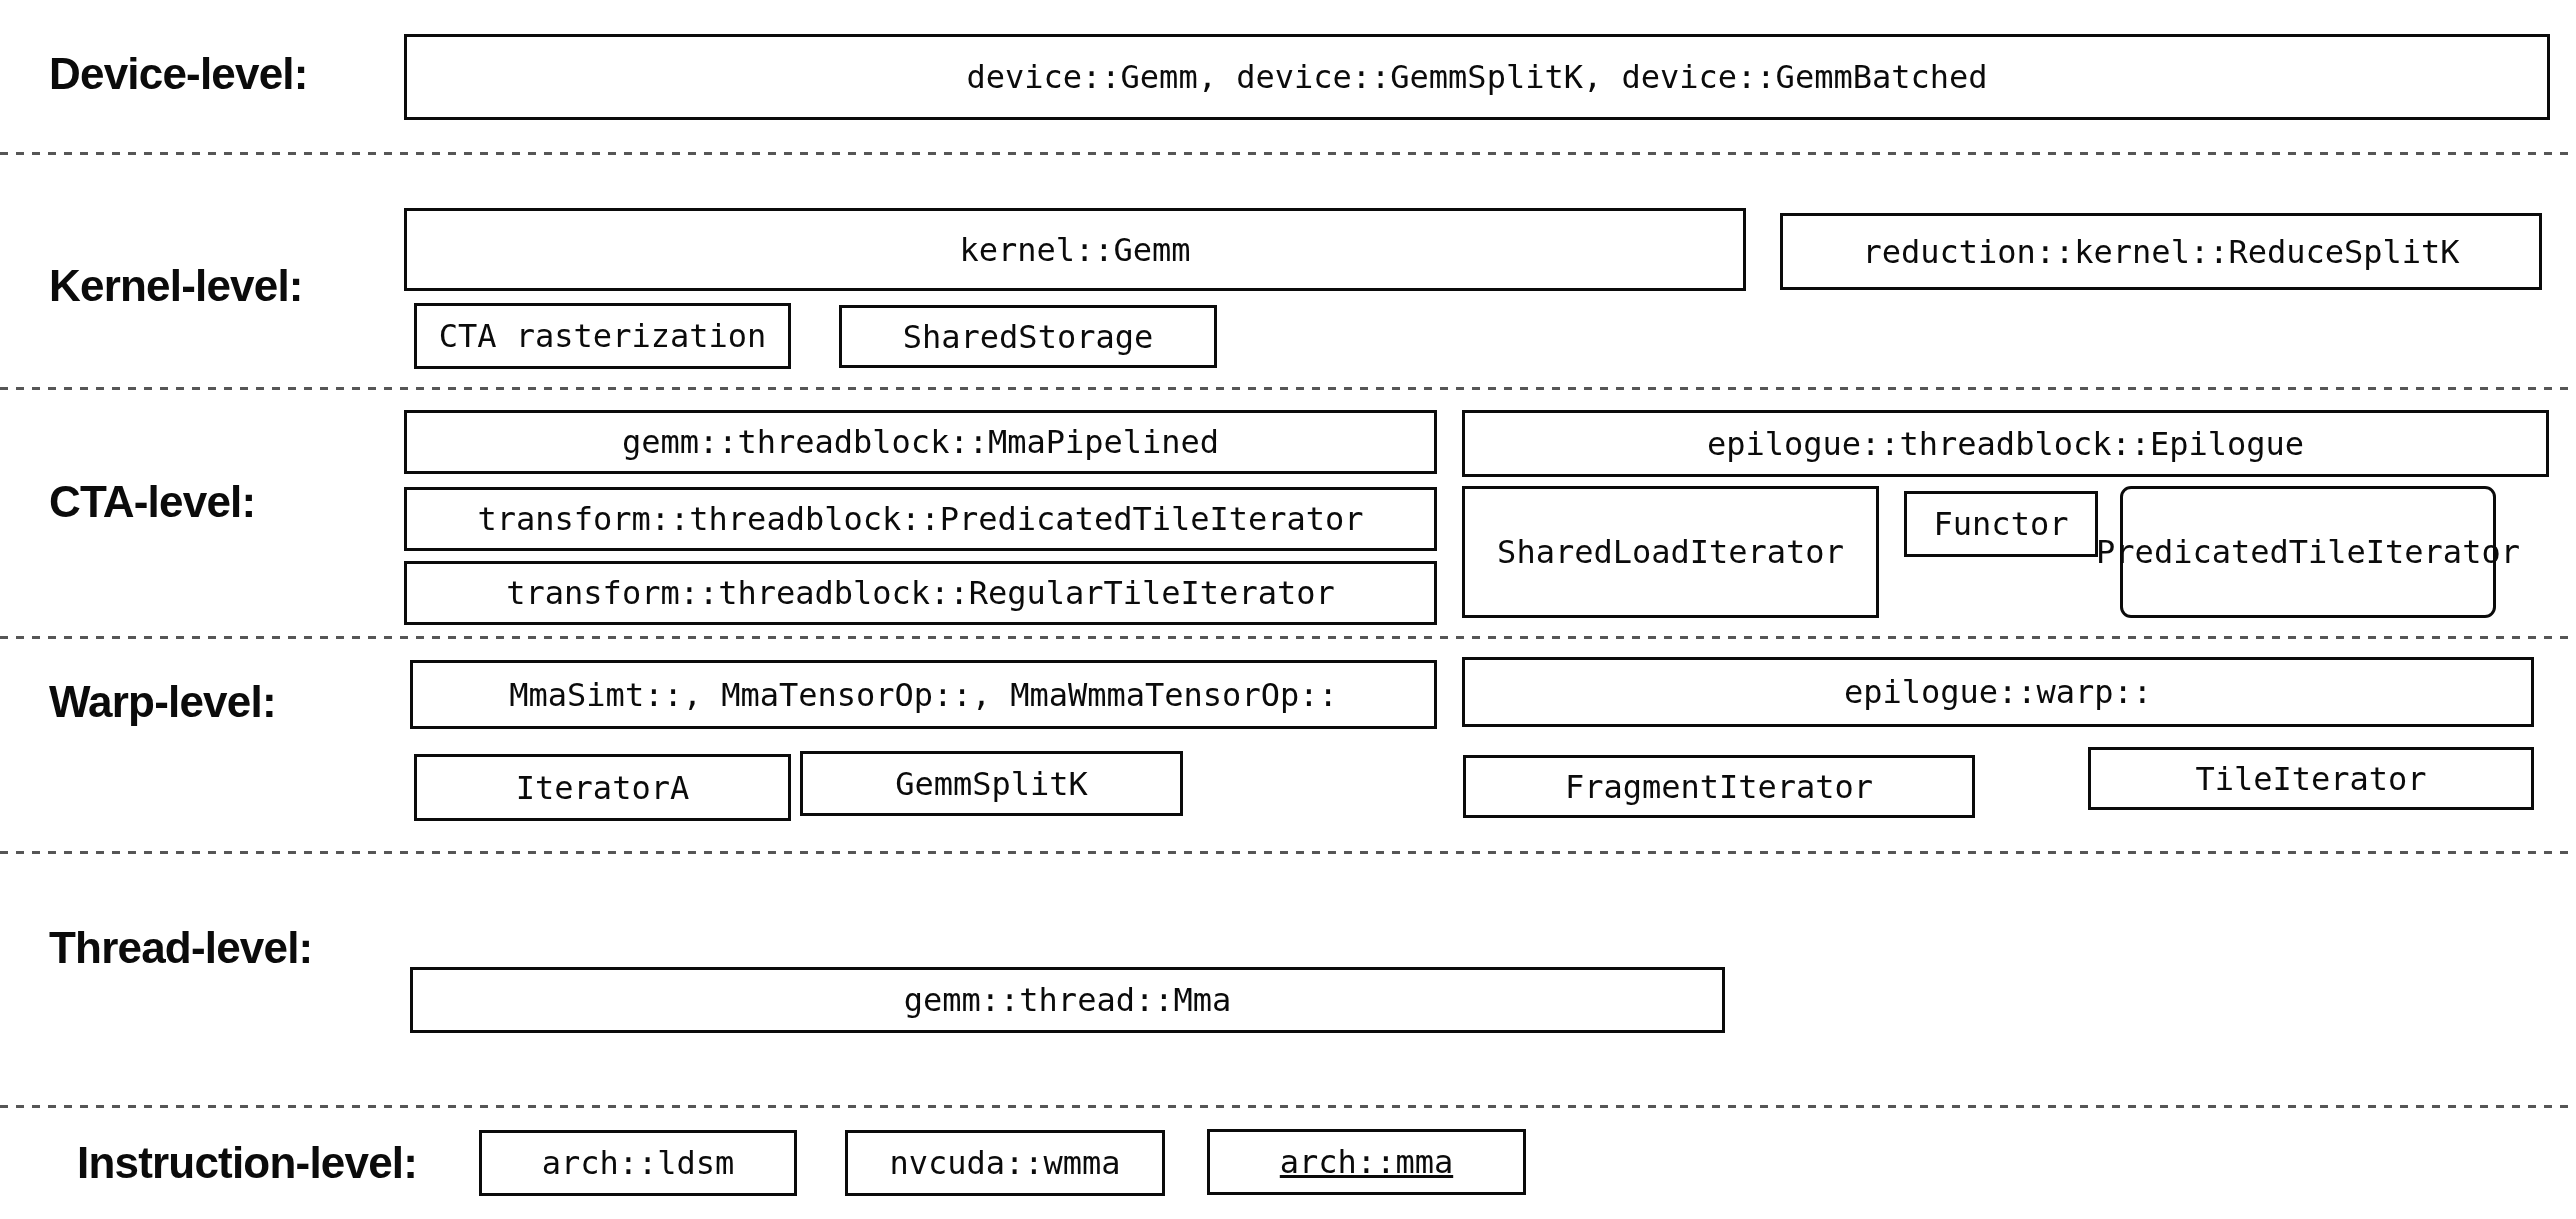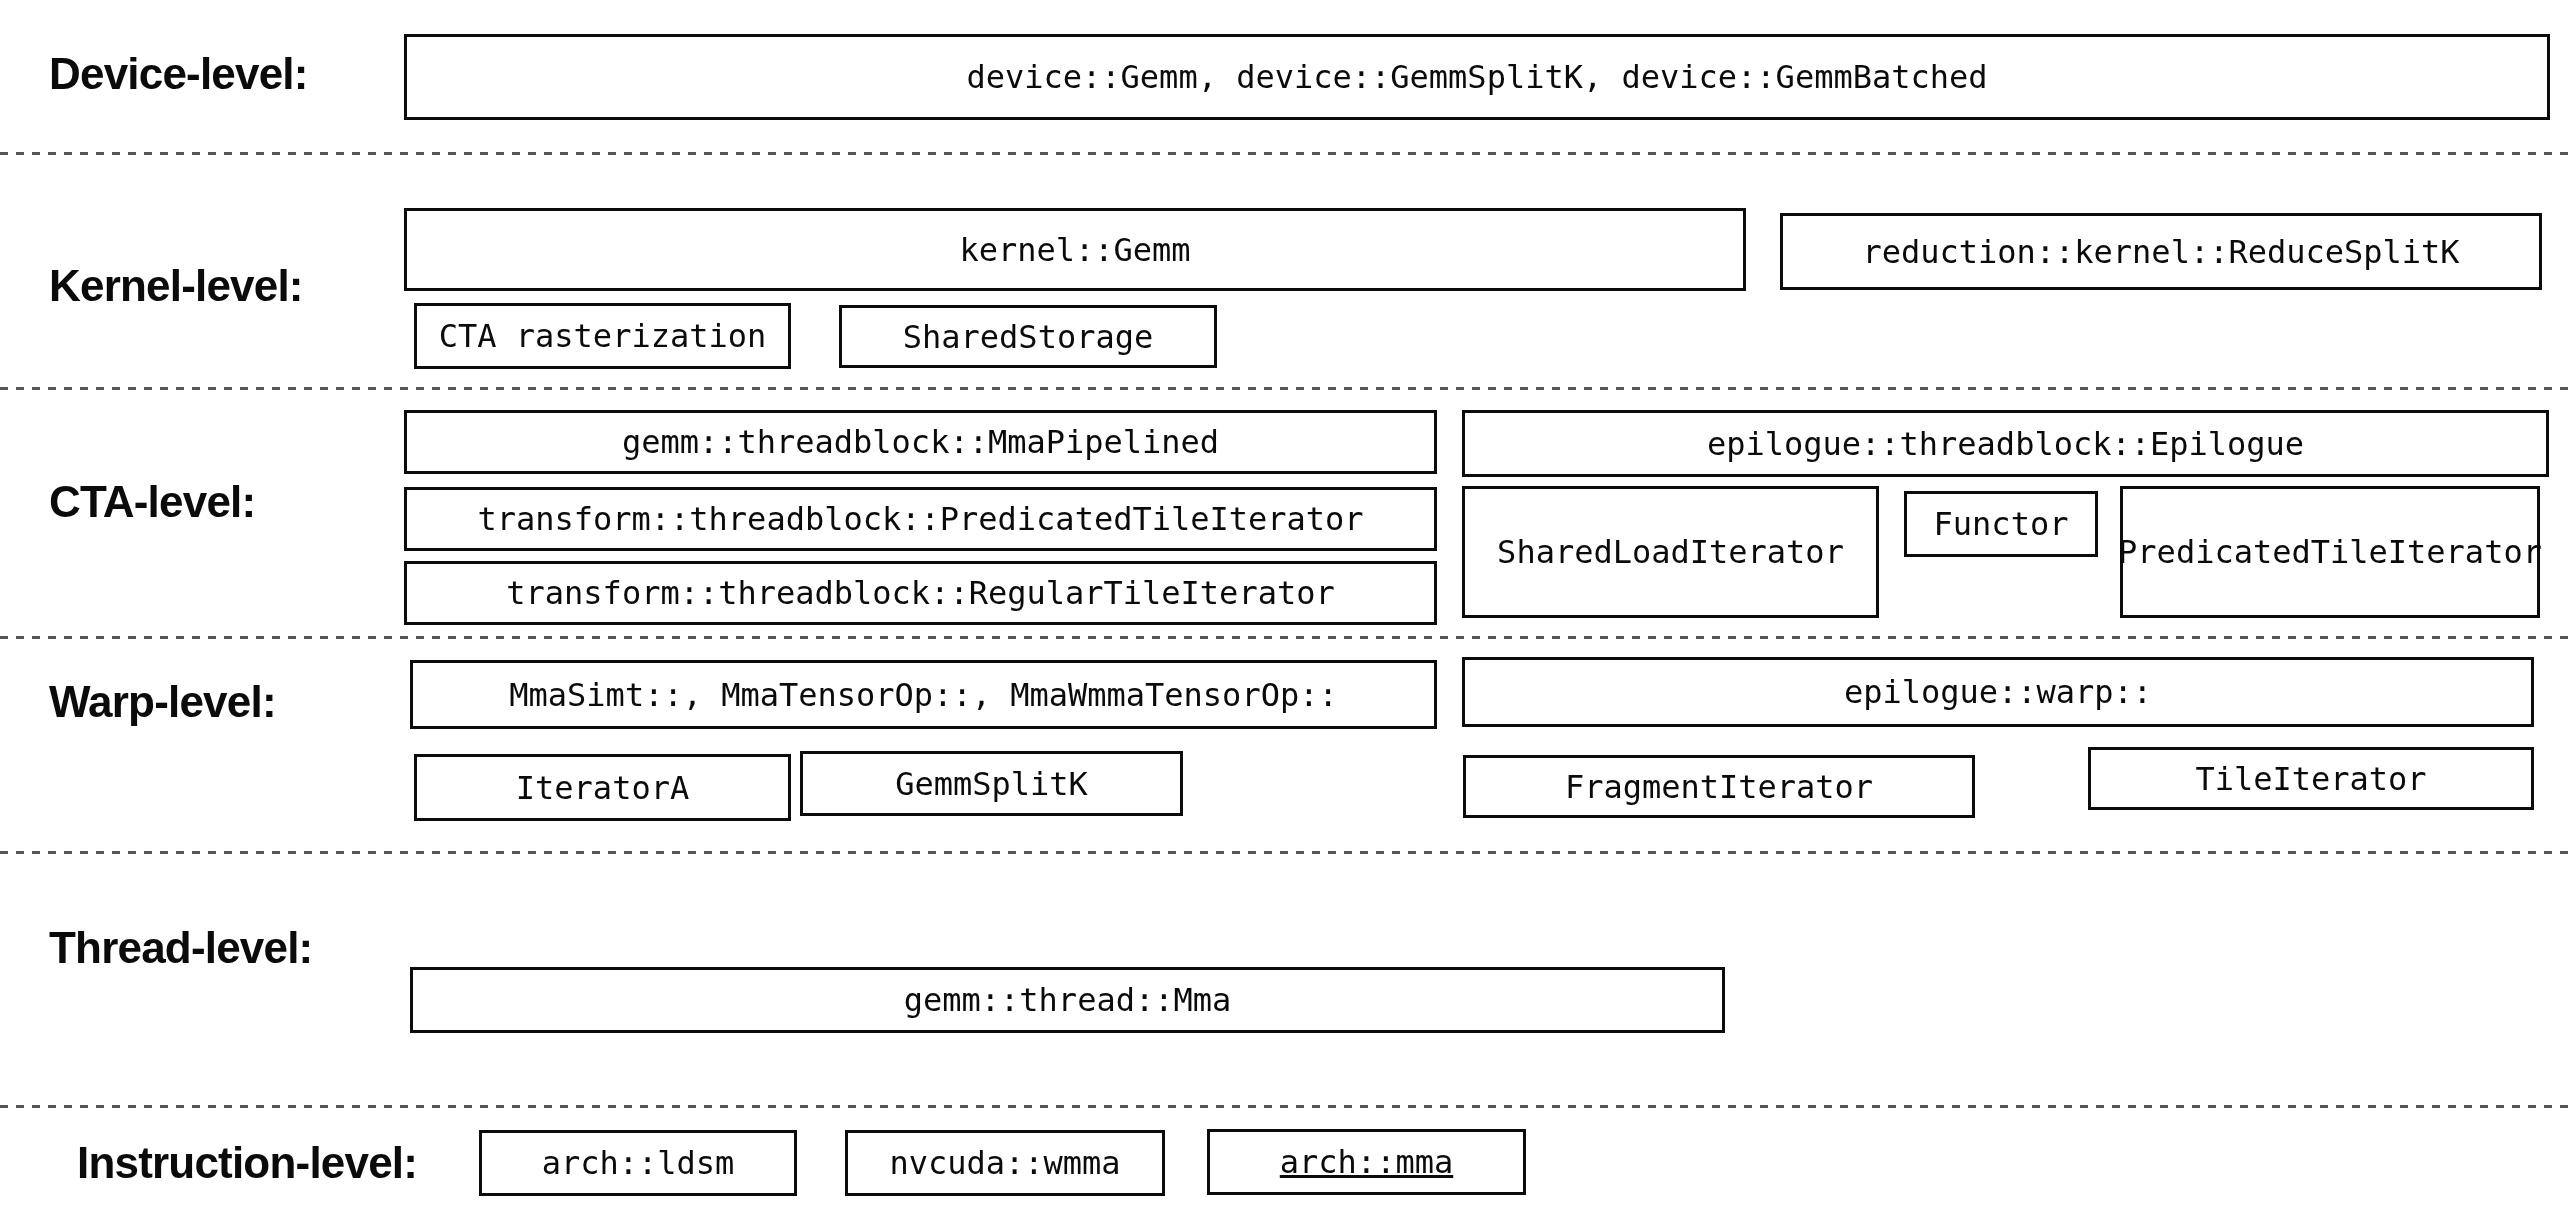--- a/index.html
+++ b/index.html
@@ -60,21 +60,21 @@
   <div class="box" style="left:839px; top:305px; width:378px; height:63px;">SharedStorage</div>
 
   <div class="sep" style="top:387px;"></div>
 
   <div class="lvl-label" style="top:502px;">CTA-level:</div>
   <div class="box" style="left:404px; top:410px; width:1033px; height:64px;">gemm::threadblock::MmaPipelined</div>
   <div class="box" style="left:1462px; top:410px; width:1087px; height:67px;">epilogue::threadblock::Epilogue</div>
   <div class="box" style="left:404px; top:487px; width:1033px; height:64px;">transform::threadblock::PredicatedTileIterator</div>
   <div class="box" style="left:1462px; top:486px; width:417px; height:132px;">SharedLoadIterator</div>
   <div class="box" style="left:1904px; top:491px; width:194px; height:66px;">Functor</div>
-  <div class="box" style="left:2120px; top:486px; width:420px; height:132px;">PredicatedTileIterator</div>
+  <div class="box" style="left:2120px; top:486px; width:376px; height:132px;border-radius:11px;">PredicatedTileIterator</div>
   <div class="box" style="left:404px; top:561px; width:1033px; height:64px;">transform::threadblock::RegularTileIterator</div>
 
   <div class="sep" style="top:636px;"></div>
 
   <div class="lvl-label" style="top:702px;">Warp-level:</div>
   <div class="box" style="left:410px; top:660px; width:1027px; height:69px;">MmaSimt::, MmaTensorOp::, MmaWmmaTensorOp::</div>
   <div class="box" style="left:1462px; top:657px; width:1072px; height:70px;">epilogue::warp::</div>
   <div class="box" style="left:414px; top:754px; width:377px; height:67px;">IteratorA</div>
   <div class="box" style="left:800px; top:751px; width:383px; height:65px;">GemmSplitK</div>
   <div class="box" style="left:1463px; top:755px; width:512px; height:63px;">FragmentIterator</div>

